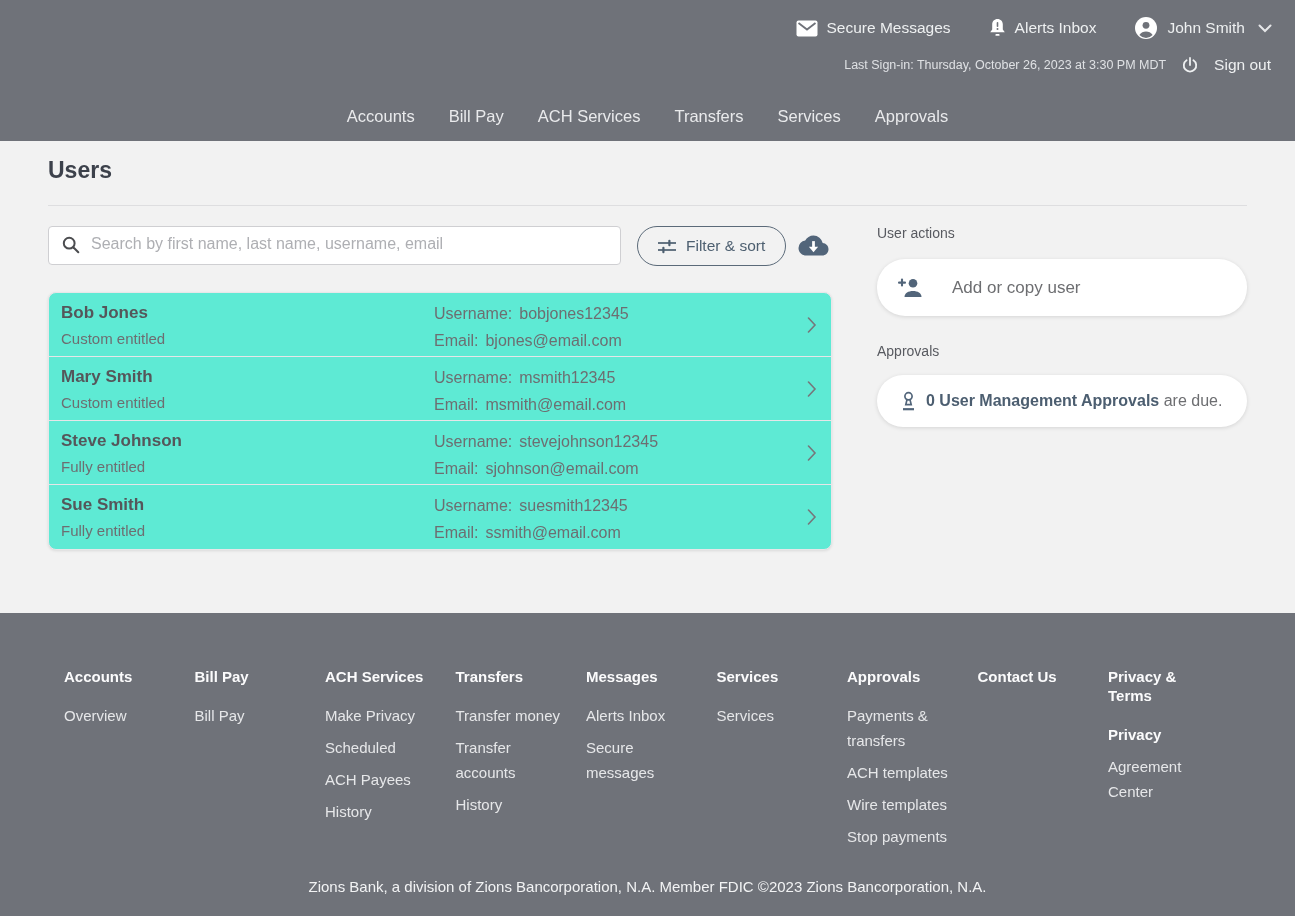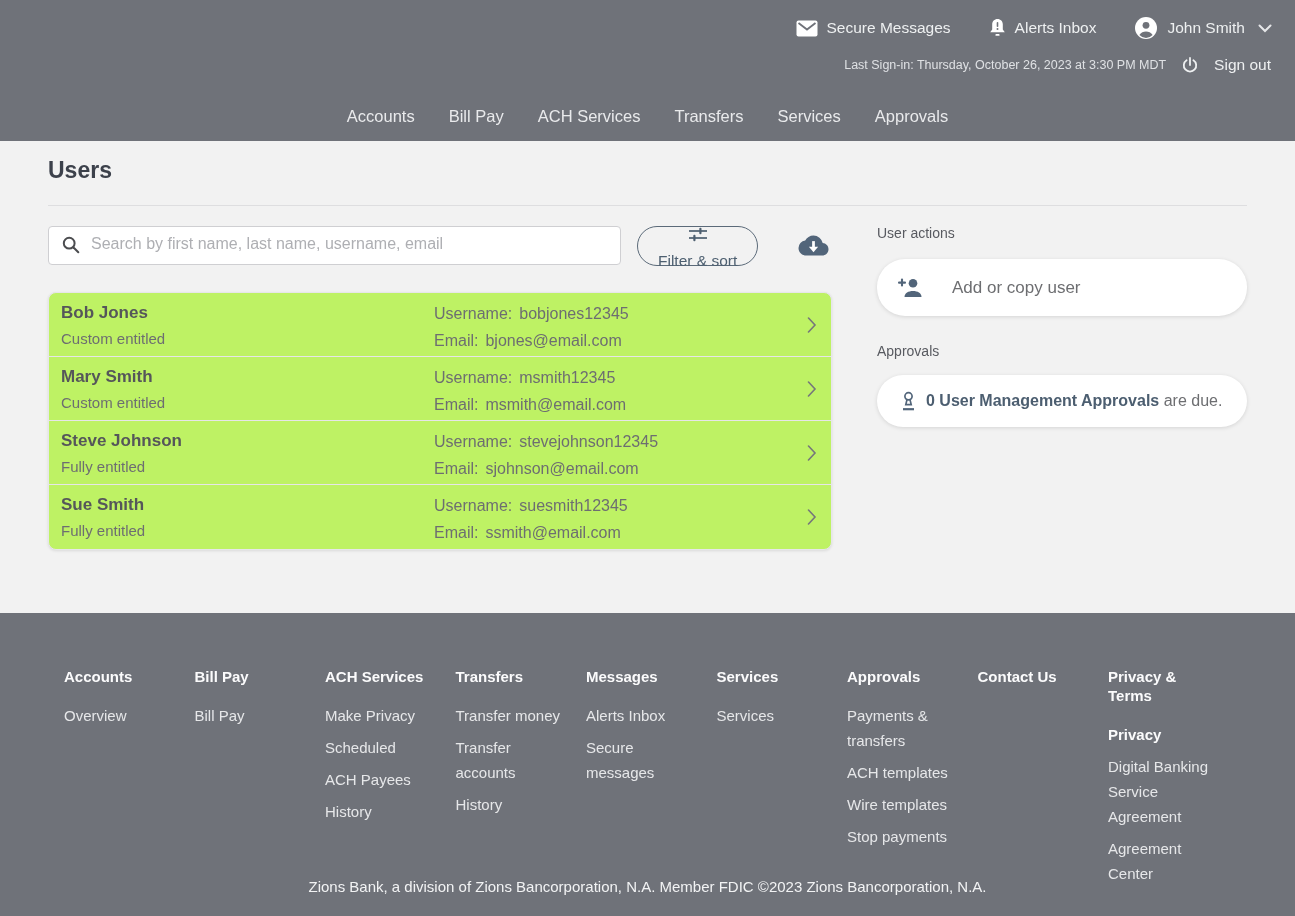--- a/index.html
+++ b/index.html
@@ -49,27 +49,27 @@
     font-size:16px; color:#55565a; outline:none;
   }
   .search-wrap input::placeholder { color:#aeafb3; }
   .search-wrap .search-ic { position:absolute; left:14px; top:10px; }
 
   .filter-btn {
     position:absolute; left:637px; top:85px; height:40px;
     display:inline-flex; align-items:center; gap:10px;
     padding:0 20px; border:1.5px solid #5b6a79; border-radius:21px;
     background:transparent; color:#4d5f70; font-size:15.5px; font-weight:500;
-    font-family:"Liberation Sans", sans-serif; cursor:pointer;flex-direction:column;
+    font-family:"Liberation Sans", sans-serif; cursor:pointer;
   }
   .cloud-btn { position:absolute; left:796px; top:92px; background:none; border:none; cursor:pointer; padding:0; }
 
   .user-list {
     position:absolute; left:48px; top:151px; width:784px;
-    background:#bef264; border:1px solid #e7e7e9; border-radius:8px;
+    background:#5eead4; border:1px solid #e7e7e9; border-radius:8px;
     box-shadow:0 1px 3px rgba(0,0,0,.10);
     overflow:hidden;
   }
   .user-row { position:relative; height:64px; border-bottom:1px solid #e6e6e8; cursor:pointer; }
   .user-row:last-child { border-bottom:none; }
   .u-name { position:absolute; left:12px; top:9px; font-size:17px; font-weight:600; color:#55565a; line-height:22px; }
   .u-ent  { position:absolute; left:12px; top:36px; font-size:15px; color:#6d6e71; line-height:20px; }
   .u-mid  { position:absolute; left:385px; top:10px; font-size:16px; color:#6d6e71; }
   .u-line { line-height:22px; margin-bottom:5px; }
   .u-line .val { margin-left:7px; }
@@ -349,20 +349,19 @@
       <a>Stop payments</a>
     </div>
 
     <div class="fcol">
       <h3>Contact Us</h3>
     </div>
 
     <div class="fcol">
       <h3>Privacy &amp; Terms</h3>
       <a class="bold">Privacy</a>
-      <a>Digital Banking Service Agreement</a>
       <a>Agreement Center</a>
     </div>
 
   </div>
 
   <p class="copyright">Zions Bank, a division of Zions Bancorporation, N.A. Member FDIC ©2023 Zions Bancorporation, N.A.</p>
 </footer>
 
 </body></html>

